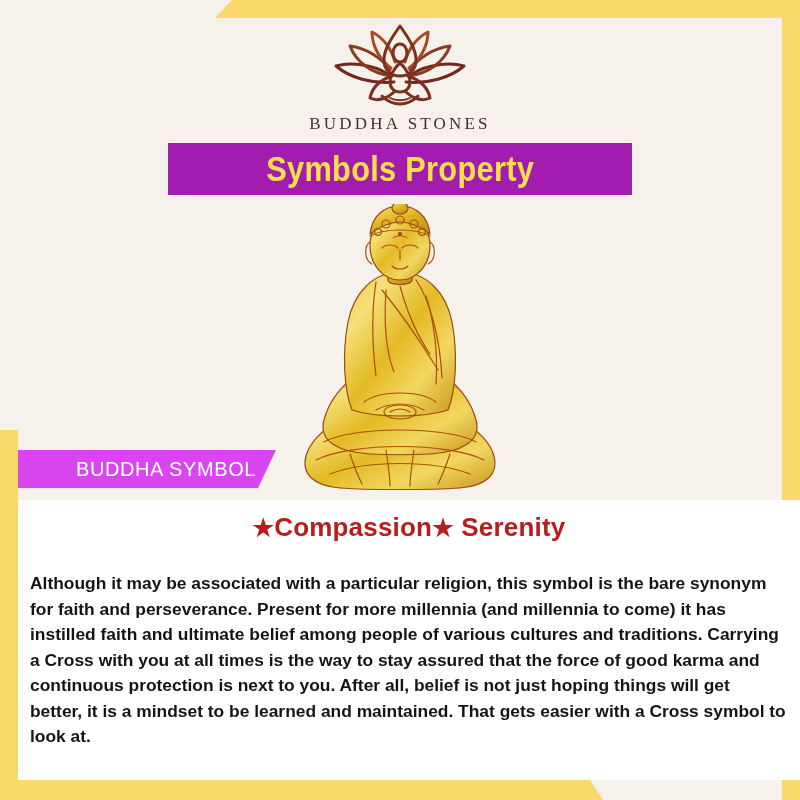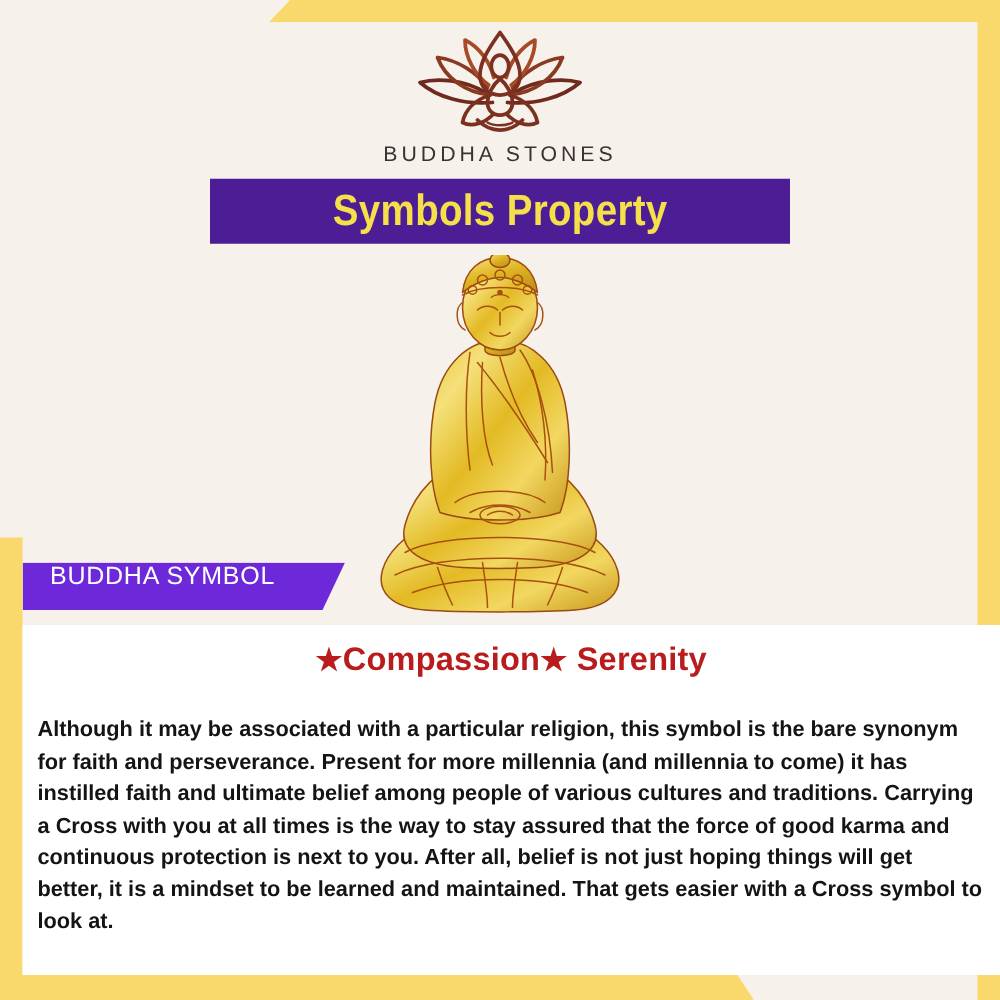--- a/index.html
+++ b/index.html
@@ -29,50 +29,50 @@
   }
 
   
   .logo-wrap{
     position:absolute;left:0;top:22px;width:800px;
     display:flex;flex-direction:column;align-items:center;
   }
   .logo-mark{width:160px;height:88px;display:block;}
   .logo-text{
     margin-top:4px;
-    font-family:Liberation Sans, sans-serif;
+    font-family:Liberation Serif, serif;
     font-size:17px;letter-spacing:3.2px;color:#3a3230;font-weight:400;
   }
 
   
   .title-band{
     position:absolute;left:168px;top:143px;width:464px;height:52px;
-    background:#4c1d95;
+    background:#a21caf;
     display:flex;align-items:center;justify-content:center;
   }
   .title-text{
     font-size:35px;font-weight:700;color:#f5e04a;
     font-family:"Liberation Sans Narrow","Liberation Sans",sans-serif;
     transform:scaleX(.88);transform-origin:center;
     letter-spacing:.3px;white-space:nowrap;
   }
 
   
   .hero{
     position:absolute;left:0;top:200px;width:800px;height:300px;
     display:flex;align-items:flex-end;justify-content:center;
   }
   .buddha{display:block;width:220px;height:296px;}
 
   
   .tag{
     position:absolute;left:18px;top:450px;width:258px;height:38px;
-    background:#6d28d9;
+    background:#d946ef;
     clip-path:polygon(0 0, 258px 0, 240px 38px, 0 38px);
-    display:flex;align-items:flex-start;
+    display:flex;align-items:center;padding-left:36px;
   }
   .tag-text{
     margin-left:22px;color:#ffffff;font-size:20px;letter-spacing:.6px;font-weight:400;
     font-family:"Liberation Sans", sans-serif;
   }
 
   
   .card{
     position:absolute;left:18px;top:500px;width:782px;height:280px;
     background:#ffffff;

